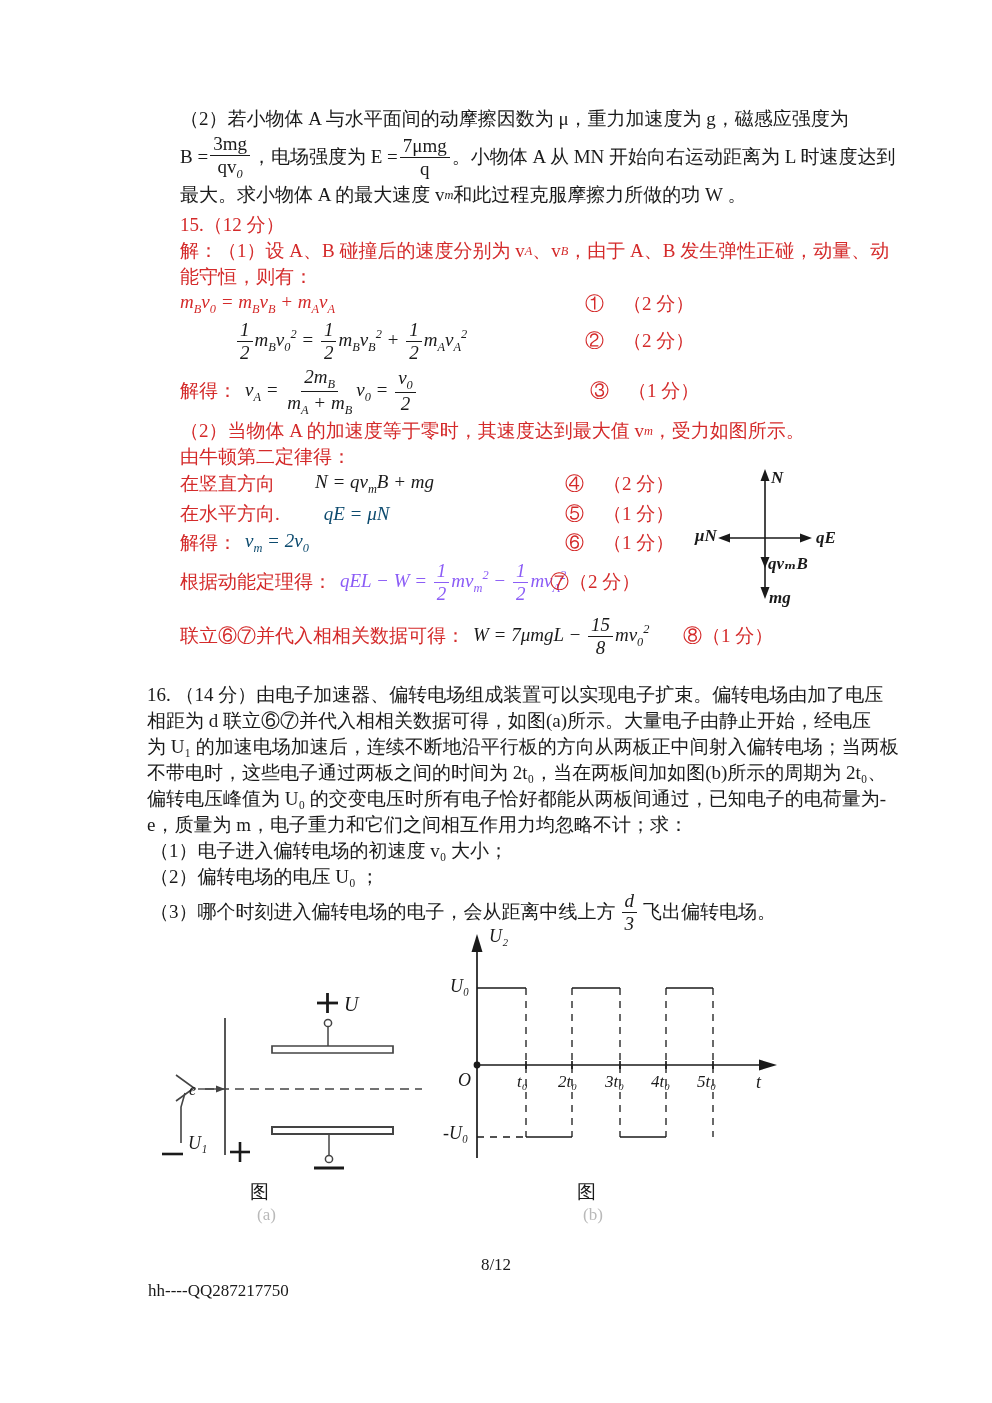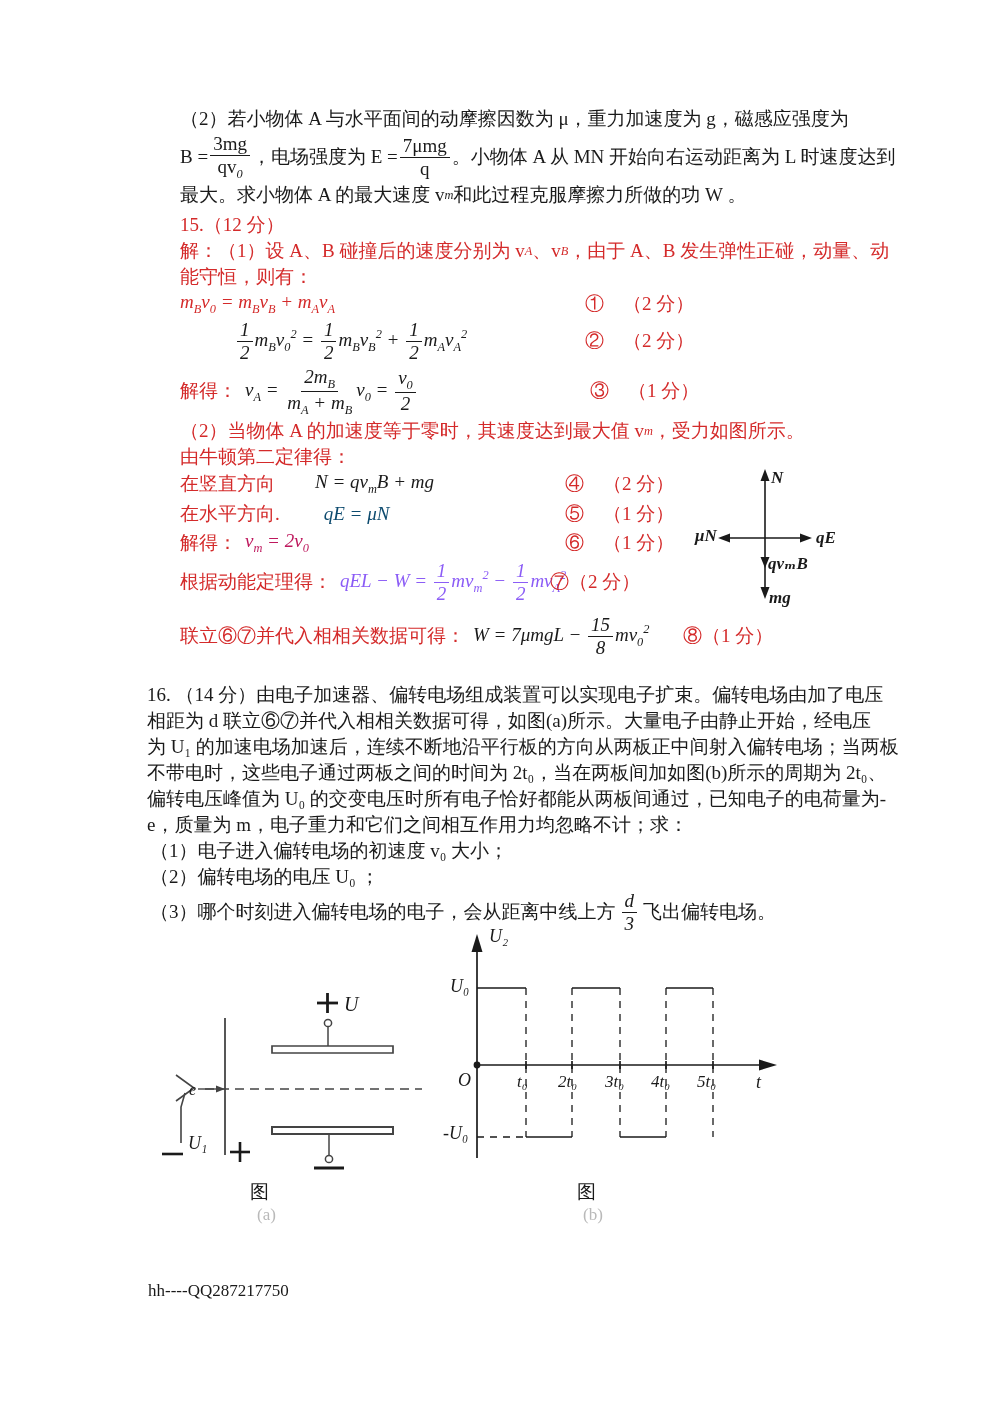--- a/index.html
+++ b/index.html
@@ -107,21 +107,21 @@
     </div>
 
     <div class="eqrow" style="height:29px;">
       <span class="prefix red">在水平方向.</span>
       <span class="em-math" style="margin-left:44px;color:#0c4a6e;">qE = μN</span>
       <span class="mark" style="left:385px;">⑤　（1 分）</span>
     </div>
 
     <div class="eqrow" style="height:29px;">
       <span class="prefix red">解得：</span>
-      <span class="em-math" style="margin-left:8px;color:#be185d;">v<sub>m</sub> = 2v<sub>0</sub></span>
+      <span class="em-math" style="margin-left:8px;color:#0c4a6e;">v<sub>m</sub> = 2v<sub>0</sub></span>
       <span class="mark" style="left:385px;">⑥　（1 分）</span>
     </div>
 
     <div class="eqrow" style="height:46px;margin-top:2px;">
       <span class="prefix red">根据动能定理得：</span>
       <span class="em-math" style="margin-left:8px;color:#8b5cf6;">qEL − W = <span class="frac">
             <span class="fnum">1</span>
             <span class="fden">2</span>
           </span>mv<sub>m</sub><sup>2</sup> − <span class="frac">
             <span class="fnum">1</span>
@@ -250,15 +250,16 @@
     <span class="figlabel" style="left:331px;top:152px;">t</span>
     <span class="xtick" style="left:92px;">t₀</span>
     <span class="xtick" style="left:133px;">2t₀</span>
     <span class="xtick" style="left:180px;">3t₀</span>
     <span class="xtick" style="left:226px;">4t₀</span>
     <span class="xtick" style="left:272px;">5t₀</span>
   </div>
   <div class="caption" style="left:577px;top:1179px;">图</div>
   <div class="subcaption" style="left:583px;top:1205px;">(b)</div>
 
+  <div class="footer-page">8/12</div>
   <div class="watermark">hh----QQ287217750</div>
 
 </div>
 
 </body></html>

